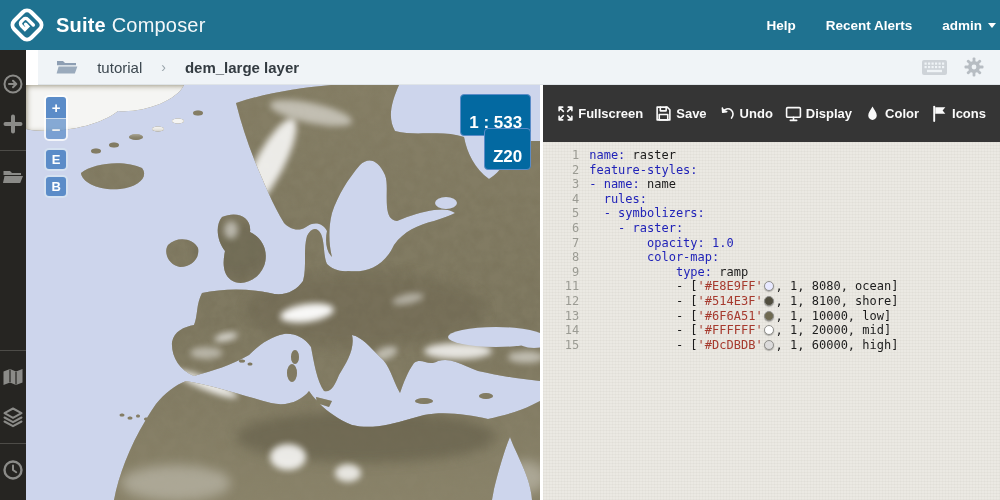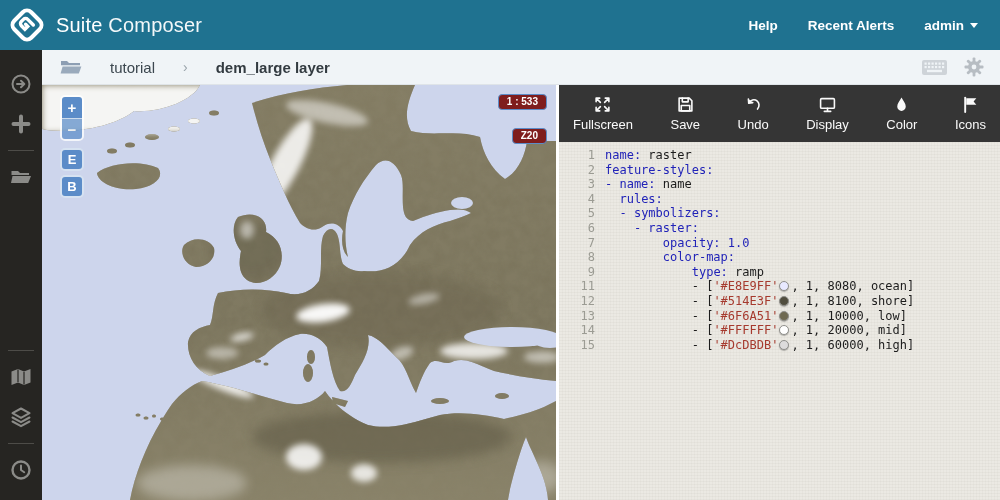--- a/index.html
+++ b/index.html
@@ -3,67 +3,67 @@
 <meta charset="utf-8">
 <style>
   * { margin:0; padding:0; box-sizing:border-box; }
   html,body { width:1000px; height:500px; overflow:hidden;
     font-family:"Liberation Sans", sans-serif; background:#fff; }
 
   
   .topbar { height:50px; background:#1f7290; display:flex; align-items:center; }
   .logo { width:38px; height:38px; margin:0 10px 0 8px; flex:0 0 auto; }
   .brand { color:#fff; font-size:20px; letter-spacing:.2px; }
-  .brand b { font-weight:normal; }
+  .brand b { font-weight:bold; }
   .brand span.light { font-weight:300; opacity:.95; }
-  .topnav { margin-left:auto; display:flex; align-items:center; gap:30px; padding-right:22px; }
+  .topnav { margin-left:auto; display:flex; align-items:center; gap:30px; padding-right:4px; }
   .topnav a { color:#fff; font-size:13.5px; font-weight:bold; text-decoration:none; display:flex; align-items:center; gap:6px; cursor:pointer; }
   .caret { width:0; height:0; border-left:4.5px solid transparent; border-right:4.5px solid transparent; border-top:5px solid #fff; display:inline-block; }
 
   
   .mainrow { display:flex; height:450px; }
   .sidebar { width:42px; background:#262522; display:flex; flex-direction:column; align-items:center; padding:14px 0 10px; }
   .sb-icon { width:22px; height:22px; margin:9px 0; cursor:pointer; }
   .sb-div { width:26px; height:1px; background:#4d4c48; margin:6px 0; }
   .sb-spacer { flex:1; }
 
   .contentcol { flex:1; display:flex; flex-direction:column; }
 
   
   .crumbbar { height:35px; background:#f0f4f7; border-bottom:1px solid #dfe4e8;
-    display:flex; align-items:center; padding:0 16px 0 18px; gap:28px; }
+    display:flex; align-items:center; padding:0 16px 0 18px; gap:19px;margin-left:12px; }
   .crumb-folder { width:22px; height:18px; }
   .crumb-link { font-size:15px; color:#3c474f; cursor:pointer; }
   .crumb-sep { font-size:14px; color:#9aa4ab; }
   .crumb-current { font-size:15px; font-weight:bold; color:#333b41; }
   .crumb-right { margin-left:auto; display:flex; align-items:center; gap:16px; }
 
   
   .workrow { flex:1; display:flex; }
   .mapwrap { width:514px; position:relative; background:#cdd5ec; overflow:hidden; cursor:grab; }
   .mapwrap svg.basemap { display:block; }
 
   .zoomctl { position:absolute; left:18px; top:10px; width:24px; border-radius:5px;
     border:2px solid rgba(255,255,255,.75); overflow:hidden; }
   .zoomctl .zbtn { height:21px; background:#5b8cc8; color:#fff; font-size:15px; font-weight:bold;
     display:flex; align-items:center; justify-content:center; cursor:pointer; line-height:1; }
   .zoomctl .zbtn.zout { opacity:.72; border-top:1px solid rgba(255,255,255,.6); }
   .ebbtn { position:absolute; left:18px; width:24px; height:23px; background:#5b8cc8; color:#fff;
     font-size:13px; font-weight:bold; display:flex; align-items:center; justify-content:center;
     border:2px solid rgba(255,255,255,.75); border-radius:5px; cursor:pointer; }
   .ebtn { top:63px; } .bbtn { top:90px; }
-  .badge { position:absolute; right:9px; background:#7f1d1d; border:1px solid #5b8cc8; color:#fff;
-    font-size:10px; font-weight:bold; padding:1px 8px 2px; border-radius:4px; cursor:pointer; }
+  .badge { position:absolute; right:9px; background:#0369a1; border:1px solid #5b8cc8; color:#fff;
+    font-size:17px; font-weight:bold; padding:18px 8px 2px; border-radius:4px; cursor:pointer; }
   .scalebadge { top:9px; } .zbadge { top:43px;text-align:right; }
 
   .rightpanel { flex:1; border-left:3px solid #fff; display:flex; flex-direction:column; min-width:0; }
   .toolbar { height:57px; background:#353535; display:flex; align-items:center;
     justify-content:space-between; padding:0 8px; }
-  .tbtn { display:flex; flex-direction:column; align-items:center; justify-content:center;
-    gap:4px; color:#fafafa; font-size:13px; padding:4px 6px; cursor:pointer; white-space:nowrap; }
+  .tbtn { display:flex; flex-direction:row; align-items:center; justify-content:center;
+    gap:4px; color:#fafafa; font-size:13px; padding:4px 6px; cursor:pointer; white-space:nowrap;font-weight:bold; }
   .tbtn svg { width:17px; height:17px; }
 
   .editor { flex:1; background:#ebe9e3; overflow:hidden; padding-top:6px;
     background-image:
       repeating-linear-gradient(0deg, rgba(120,115,100,.05) 0 1px, transparent 1px 3px),
       repeating-linear-gradient(90deg, rgba(120,115,100,.04) 0 1px, transparent 1px 3px);
     font-family:"DejaVu Sans Mono", monospace; font-size:12px; }
   .cm-line { display:flex; line-height:14.6px; }
   .cm-line .ln { width:46px; text-align:right; padding-right:10px; color:#9b9b93; flex:0 0 auto; }
   .cm-line .code { white-space:pre; color:#1c1c1c; }

